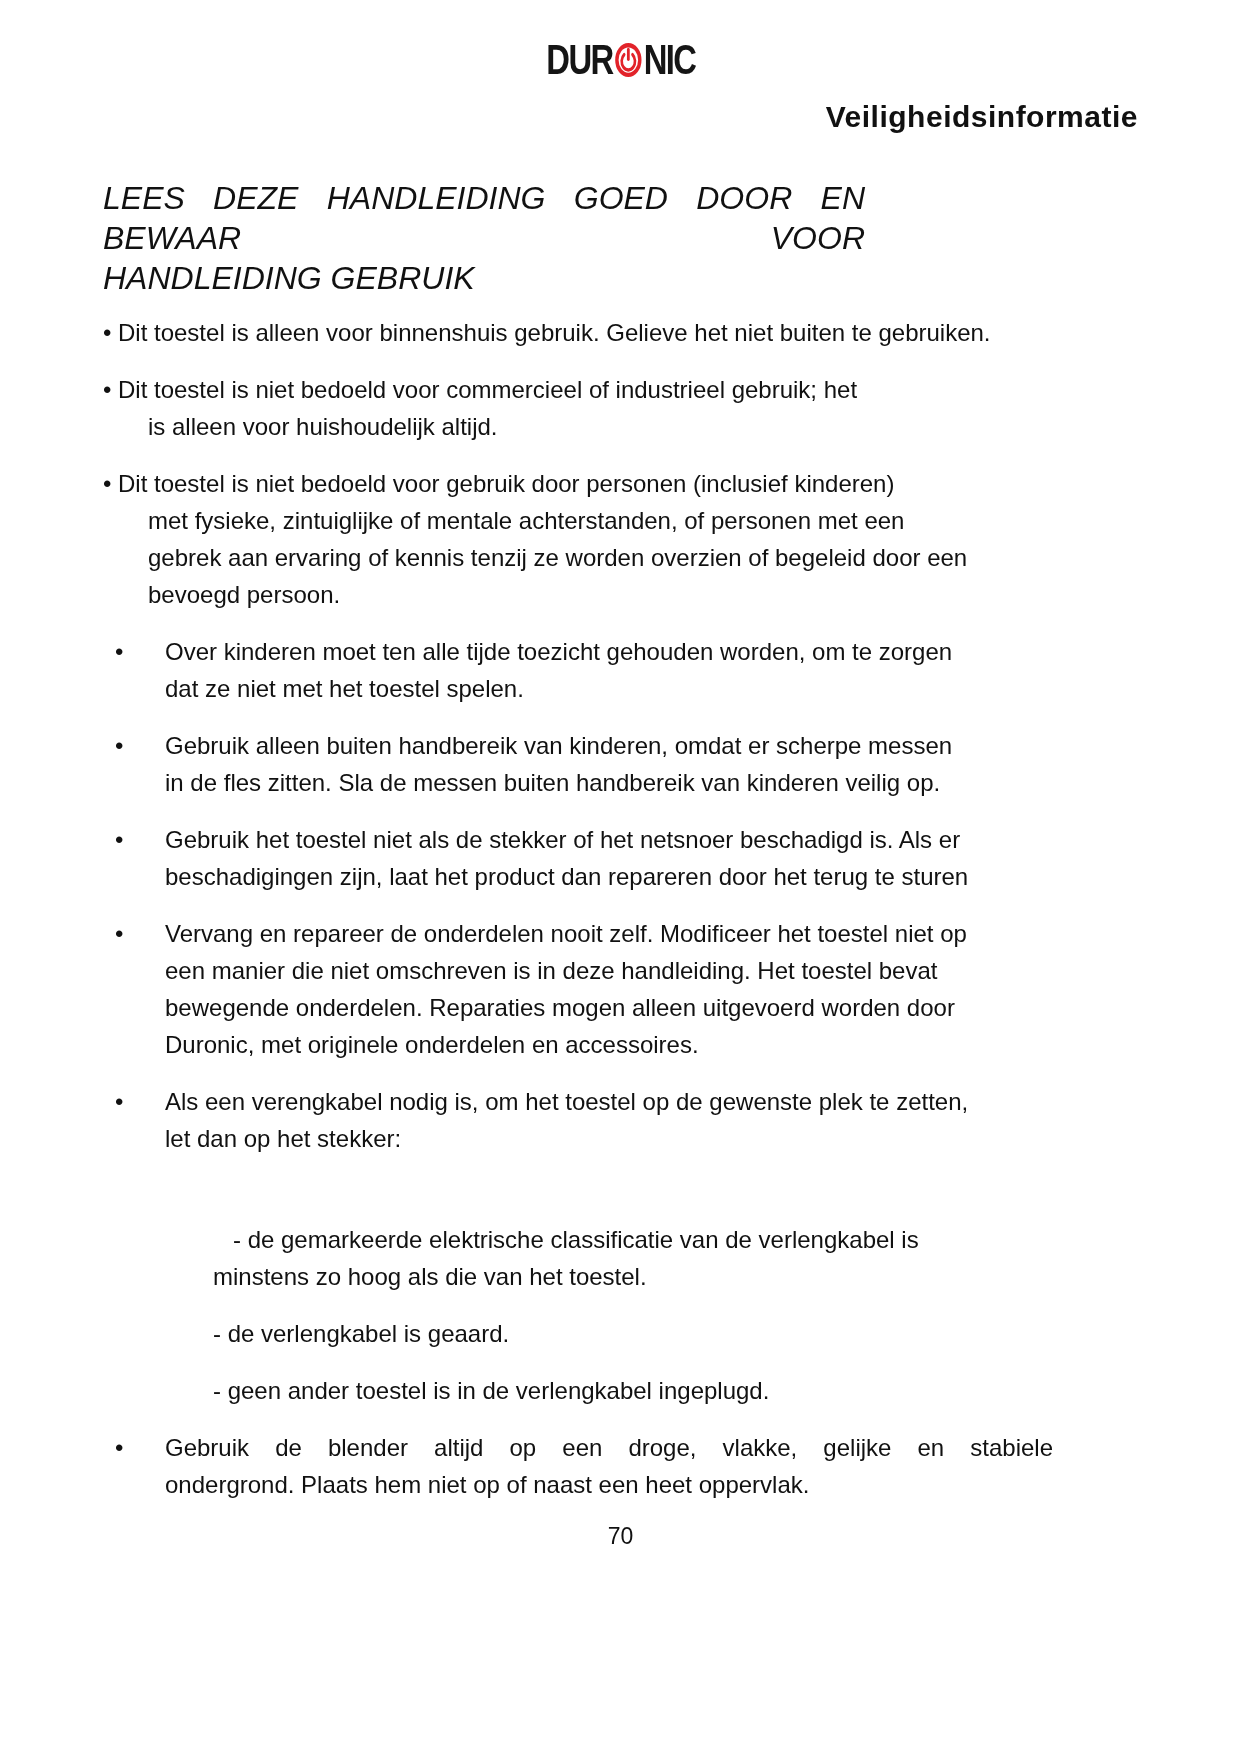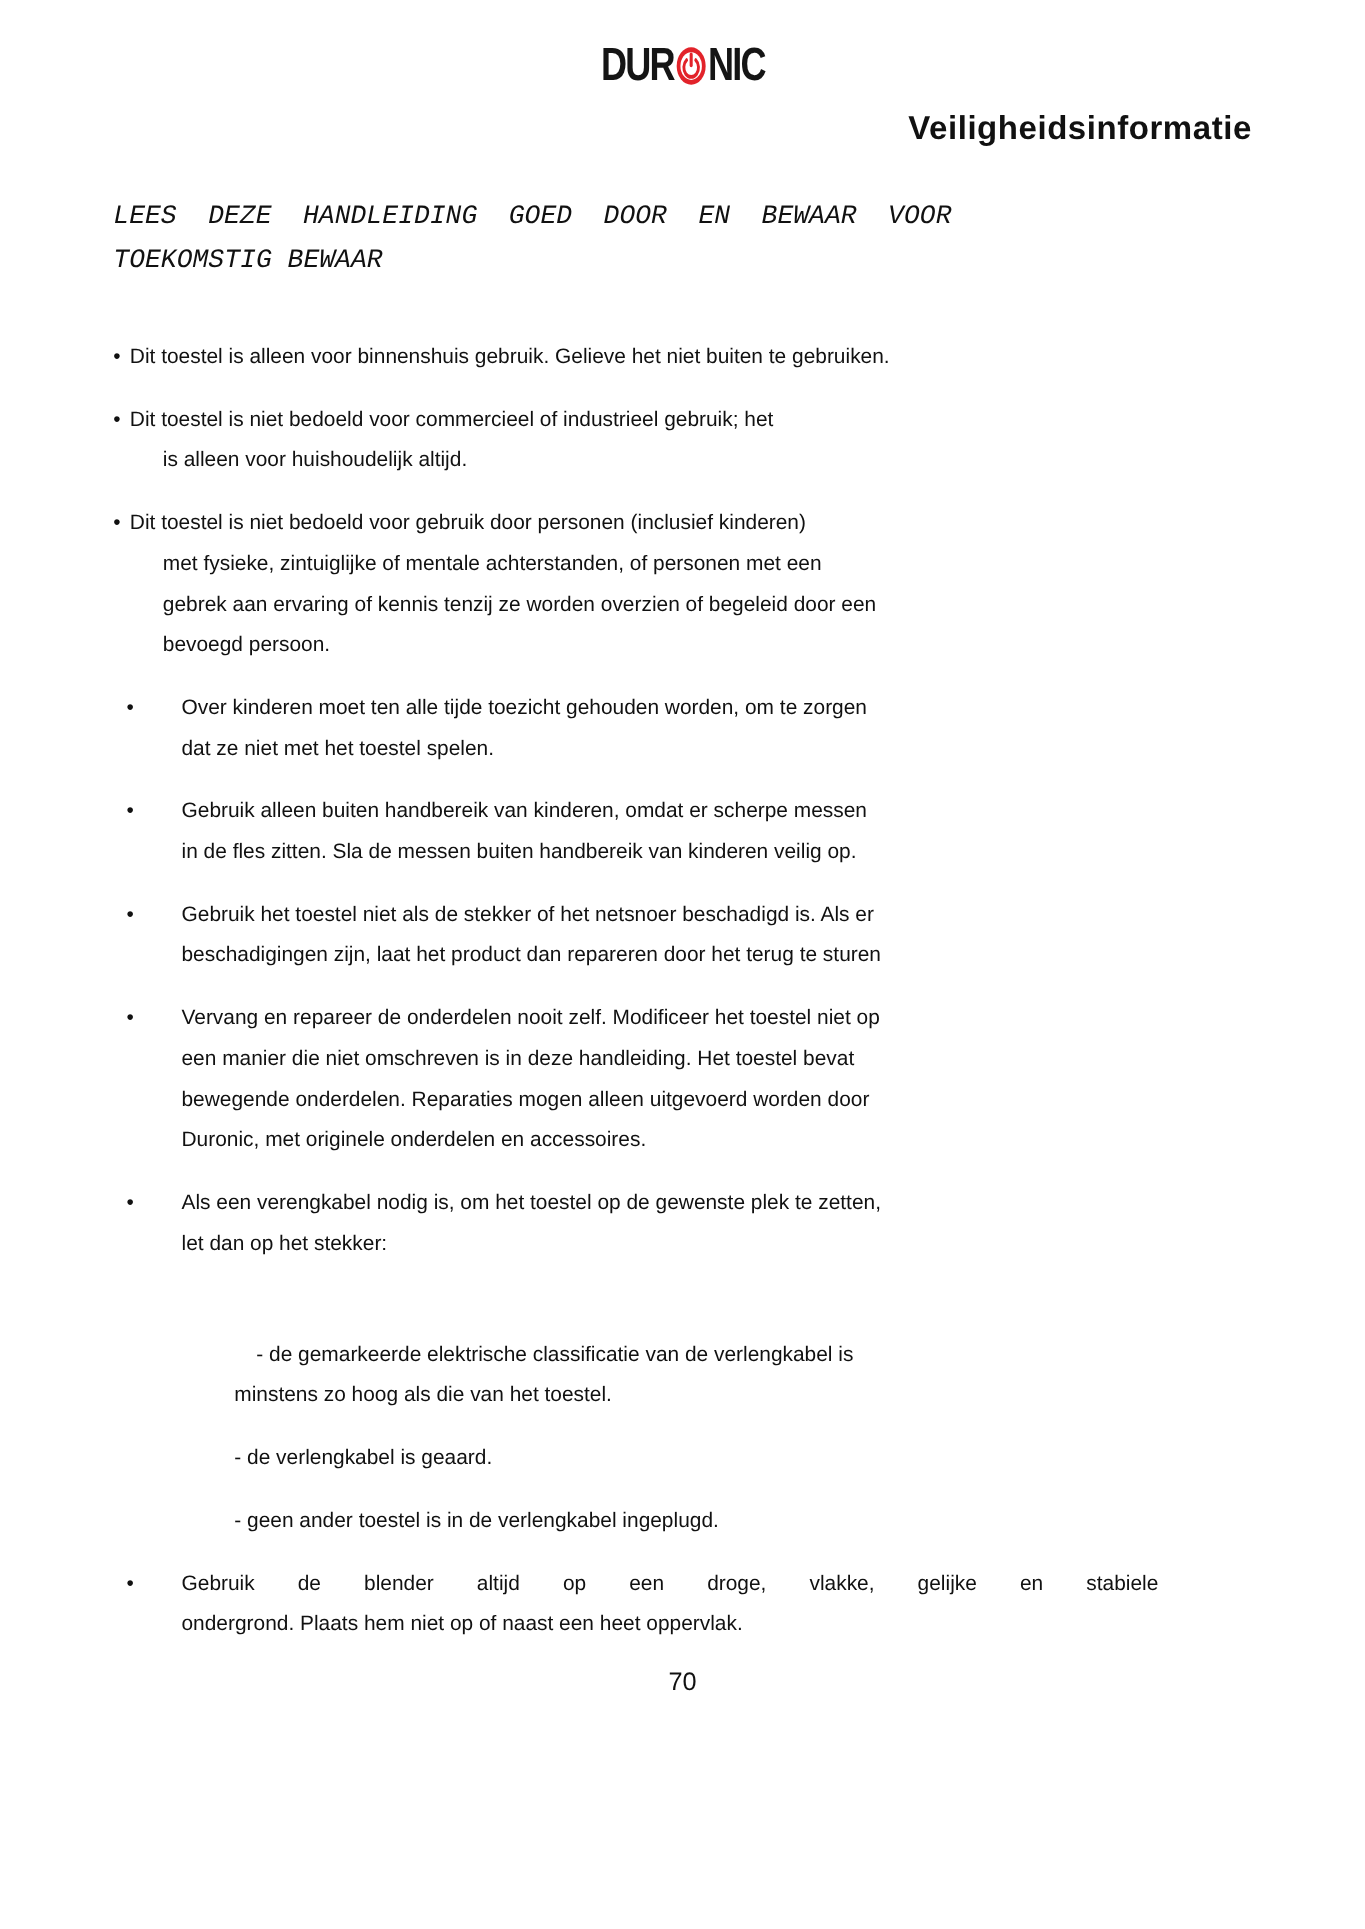--- a/index.html
+++ b/index.html
@@ -41,29 +41,28 @@
   .title {
     text-align: right;
     font-size: 30px;
     font-weight: bold;
     margin-bottom: 44px;
     letter-spacing: 0.5px;
   }
   
   .intro {
     font-style: italic;
-    font-size: 24px;
+    font-size: 32px;
     line-height: 40px;
     width: 762px;
-    margin-bottom: 48px;
-    font-family: Liberation Mono, monospace;
+    margin-bottom: 16px;
   }
   .intro .jline { text-align: justify; text-align-last: justify; }
   
-  .items { font-size: 19px; line-height: 37px; }
+  .items { font-size: 24px; line-height: 37px; }
   .item { margin-bottom: 20px; }
   .line { white-space: nowrap; }
   .marker { display: inline-block; }
   
   .bullet-tight .line { padding-left: 45px; }
   .bullet-tight .line.first { padding-left: 0; }
   .bullet-tight .marker { width: 15px; }
   
   .bullet-wide .line { padding-left: 62px; }
   .bullet-wide .line.first { padding-left: 12px; }
@@ -101,21 +100,21 @@
         <line x1="18" y1="7.6" x2="18" y2="17.2" stroke="var(--accent)" stroke-width="3.6" stroke-linecap="round"></line>
       </svg>
       <span class="word">NIC</span>
     </span>
   </div>
 
   <div class="title">Veiligheidsinformatie</div>
 
   <div class="intro">
     <div class="jline">LEES DEZE HANDLEIDING GOED DOOR EN BEWAAR VOOR</div>
-    <div>TOEKOMSTIG BEWAAR</div>
+    <div>HANDLEIDING GEBRUIK</div>
   </div>
 
   <div class="items" id="items">
       <div class="item bullet-tight">
         <div class="line first"><span class="marker">•</span><span>Dit toestel is alleen voor binnenshuis gebruik. Gelieve het niet buiten te gebruiken.</span></div>
       </div>
       <div class="item bullet-tight">
         <div class="line first"><span class="marker">•</span><span>Dit toestel is niet bedoeld voor commercieel of industrieel gebruik; het</span></div>
         <div class="line">is alleen voor huishoudelijk altijd.</div>
       </div>

